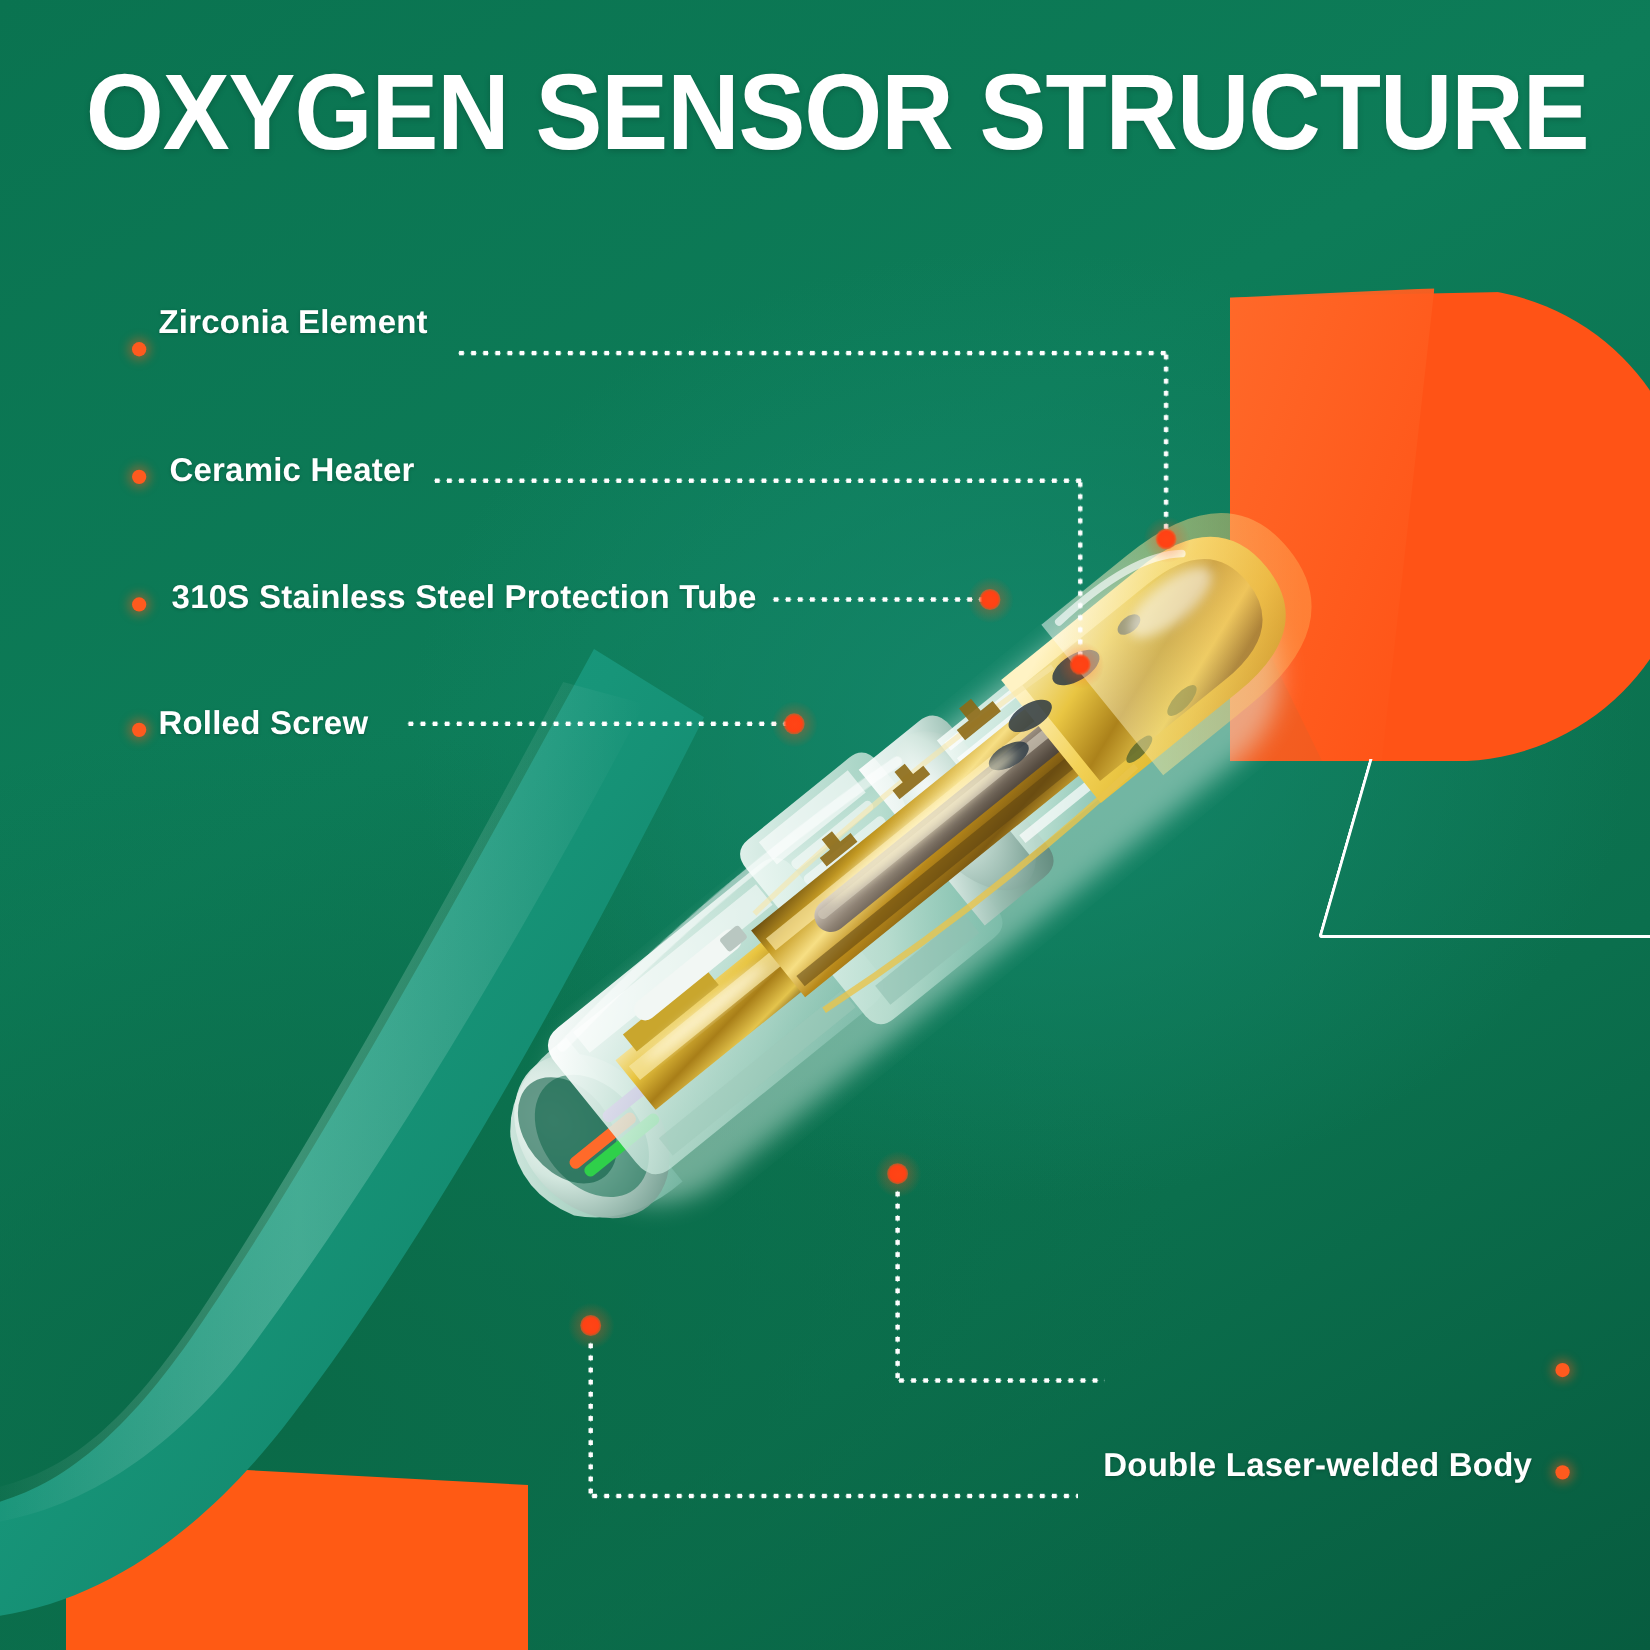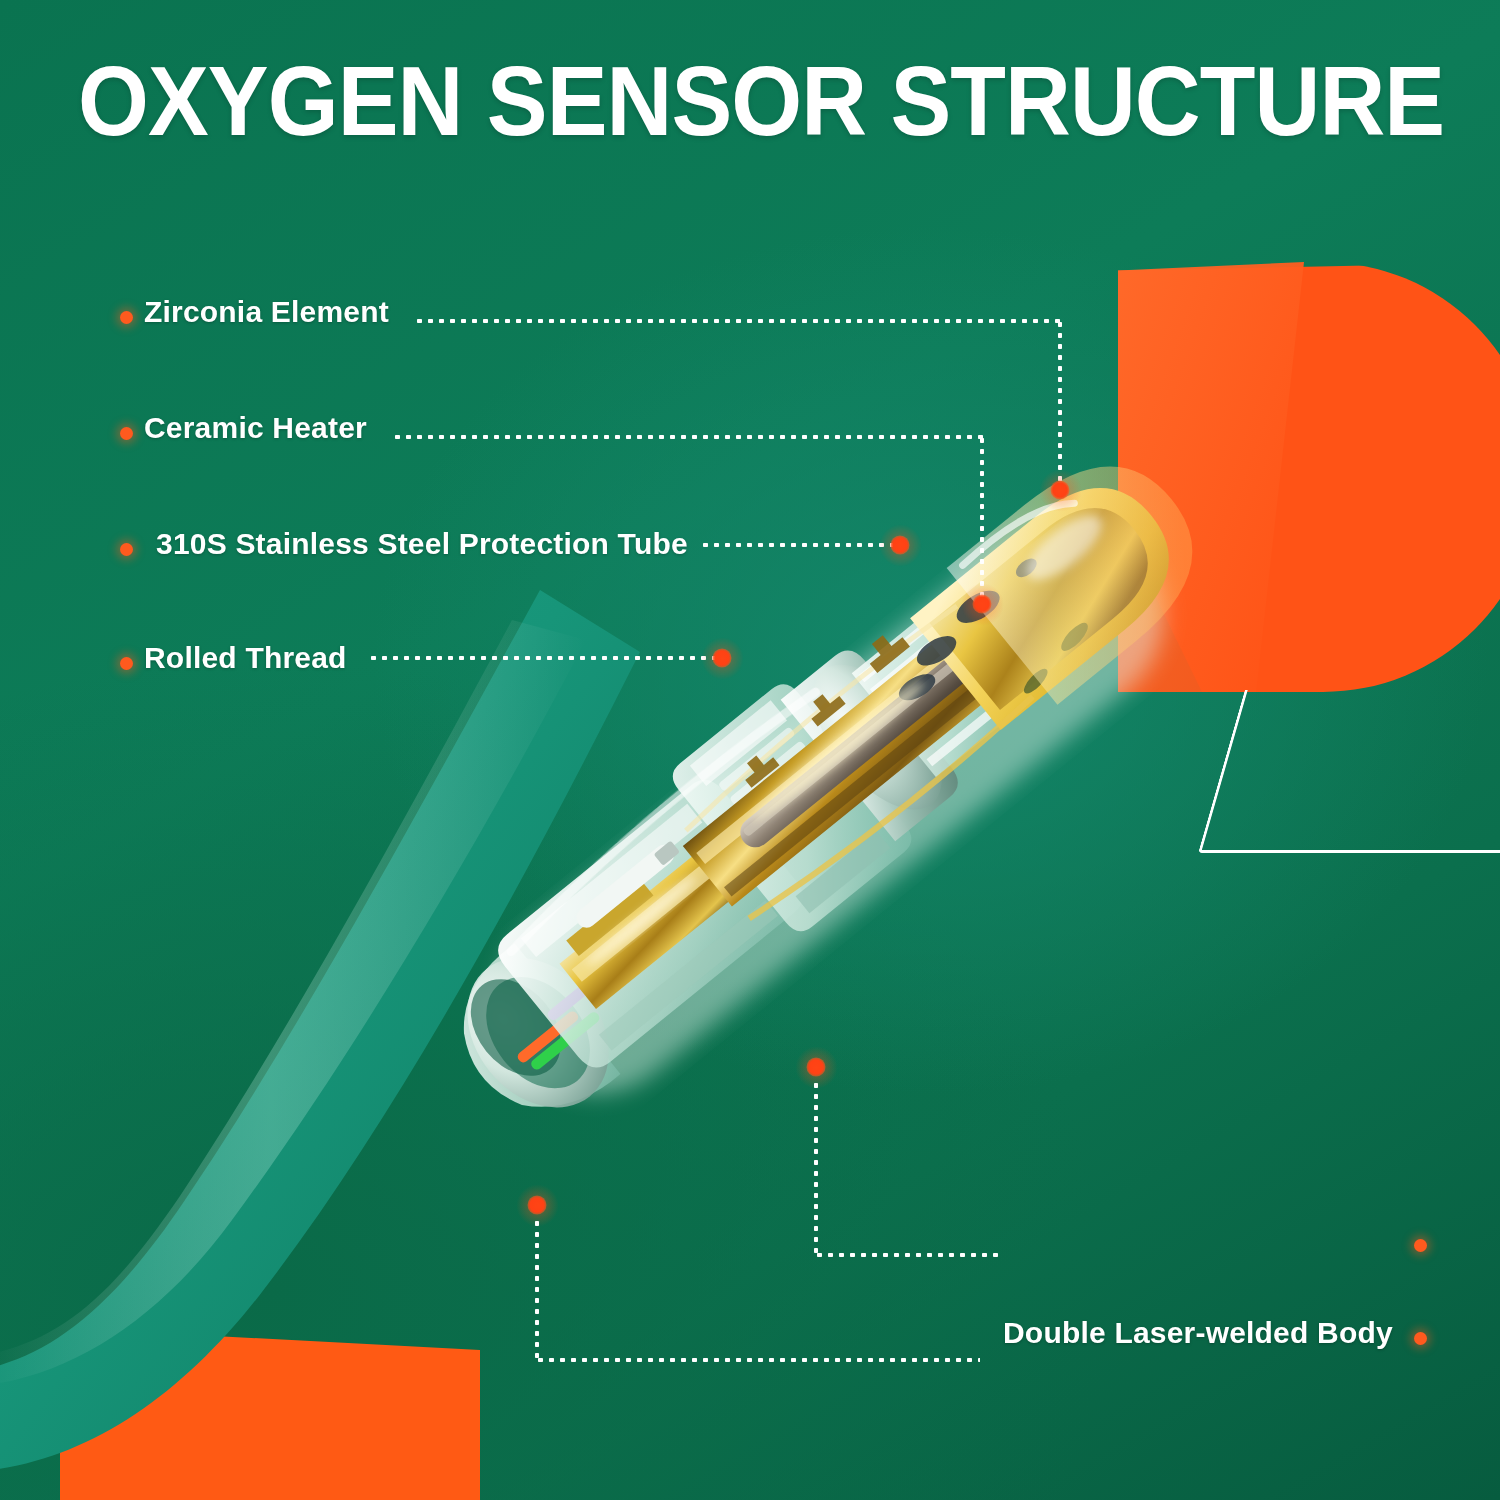--- a/index.html
+++ b/index.html
@@ -271,38 +271,38 @@
         <ellipse cx="864" cy="470" rx="46" ry="18" fill="#ffffff" opacity=".7"></ellipse>
       </g>
 
       <path d="M 180 436 q 200 -26 400 -10" stroke="#ffffff" stroke-width="9" fill="none" opacity=".55" stroke-linecap="round"></path>
     </g>
   </svg>
 
   <div id="title">OXYGEN SENSOR STRUCTURE</div>
 
   <div class="bullet" style="left:120px;top:311px;"></div>
-  <div class="callout-label" style="left:144px;top:297px;text-align:right;">Zirconia Element</div>
+  <div class="callout-label" style="left:144px;top:279px;text-align:right;">Zirconia Element</div>
   <div class="dotline" style="left:414px;top:319px;width:648px;"></div>
   <div class="dotline v" style="left:1058px;top:319px;height:173px;"></div>
   <div class="endpoint" style="left:1060px;top:490px;"></div>
 
   <div class="bullet" style="left:120px;top:427px;"></div>
-  <div class="callout-label" style="left:144px;top:413px;">Ceramic Heater</div>
+  <div class="callout-label" style="left:154px;top:413px;">Ceramic Heater</div>
   <div class="dotline" style="left:392px;top:435px;width:592px;"></div>
   <div class="dotline v" style="left:980px;top:435px;height:171px;"></div>
   <div class="endpoint" style="left:982px;top:604px;"></div>
 
   <div class="bullet" style="left:120px;top:543px;"></div>
   <div class="callout-label" style="left:156px;top:529px;">310S Stainless Steel Protection Tube</div>
   <div class="dotline" style="left:700px;top:543px;width:198px;"></div>
   <div class="endpoint" style="left:900px;top:545px;"></div>
 
   <div class="bullet" style="left:120px;top:657px;"></div>
-  <div class="callout-label" style="left:144px;top:643px;">Rolled Thread</div>
+  <div class="callout-label" style="left:144px;top:643px;">Rolled Screw</div>
   <div class="dotline" style="left:368px;top:656px;width:352px;"></div>
   <div class="endpoint" style="left:722px;top:658px;"></div>
 
   <div class="endpoint" style="left:816px;top:1067px;"></div>
   <div class="dotline v" style="left:814px;top:1080px;height:175px;"></div>
   <div class="dotline" style="left:814px;top:1253px;width:190px;"></div>
   <div class="bullet" style="left:1414px;top:1239px;"></div>
 
   <div class="endpoint" style="left:537px;top:1205px;"></div>
   <div class="dotline v" style="left:535px;top:1218px;height:142px;"></div>

